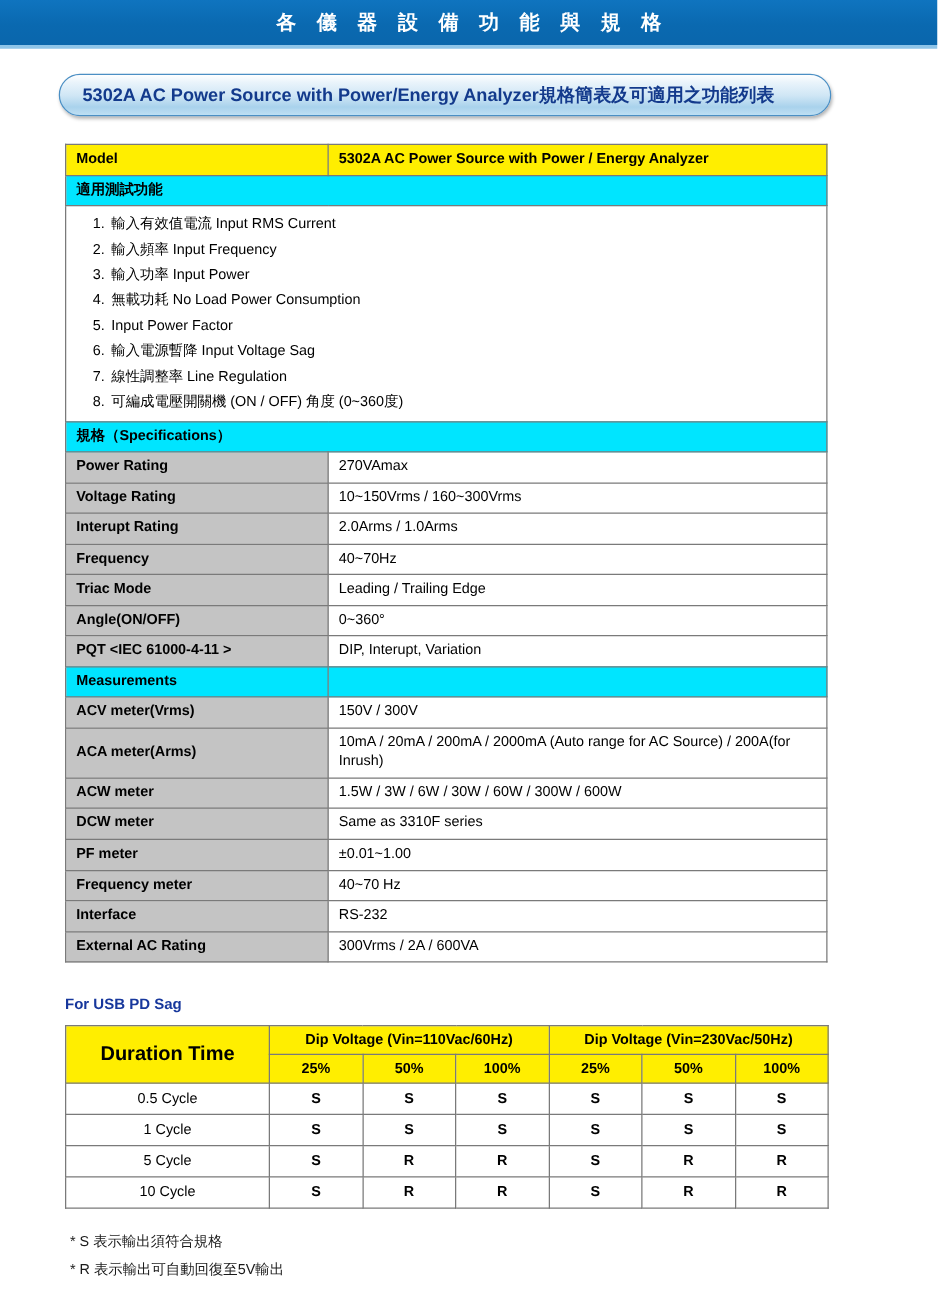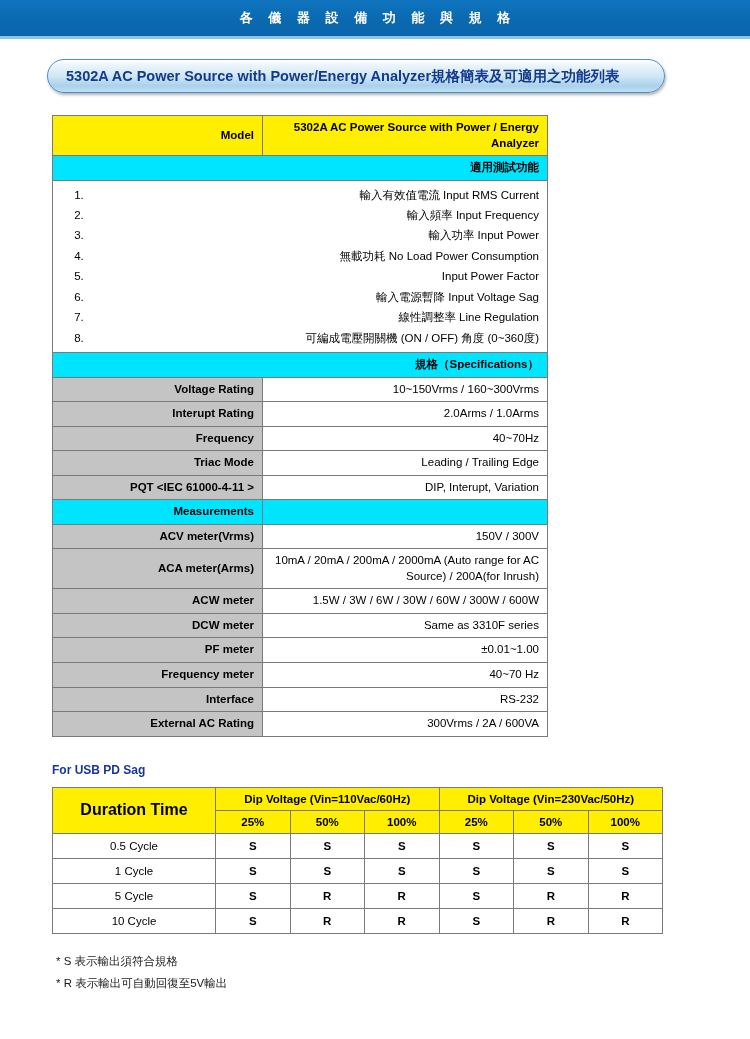--- a/index.html
+++ b/index.html
@@ -20,21 +20,21 @@
     height: 36px;
     background: #0b6cb5;
     background: linear-gradient(to bottom, #0f74bf 0%, #0a69b0 55%, #0a66ac 100%);
     border-bottom: 3px solid #8ec4e8;
     display: flex;
     align-items: center;
     justify-content: center;
   }
   .banner-title {
     color: #ffffff;
-    font-size: 13px;
+    font-size: 16px;
     font-weight: bold;
     letter-spacing: 6px;
     padding-left: 6px;
   }
 
   
   .pill-wrap {
     margin: 20px 0 0 47px;
     width: 618px;
     position: relative;
@@ -58,23 +58,22 @@
     white-space: nowrap;
   }
 
   
   .tbl-wrap {
     margin: 22px 0 0 52px;
     width: 610px;
   }
   table.spec {
     border-collapse: collapse;
-    width: 496px;
+    width: 610px;
     table-layout: fixed;
-    text-align: right;
   }
   table.spec td {
     border: 1px solid #7a7a7a;
     font-size: 11.5px;
     padding: 4px 8px;
     vertical-align: middle;
     line-height: 1.35;
   }
   .col-label { width: 210px; }
 
@@ -213,34 +212,42 @@
             <li>可編成電壓開關機 (ON / OFF) 角度 (0~360度)</li>
           </ol>
         </td>
       </tr>
 
       <tr>
         <td class="hdr-cyan" colspan="2">規格（Specifications）</td>
       </tr>
 
       <tr>
+        <td class="lbl">Power Rating</td>
+        <td class="val">270VAmax</td>
+      </tr>
+      <tr>
         <td class="lbl">Voltage Rating</td>
         <td class="val">10~150Vrms / 160~300Vrms</td>
       </tr>
       <tr>
         <td class="lbl">Interupt Rating</td>
         <td class="val">2.0Arms / 1.0Arms</td>
       </tr>
       <tr>
         <td class="lbl">Frequency</td>
         <td class="val">40~70Hz</td>
       </tr>
       <tr>
         <td class="lbl">Triac Mode</td>
         <td class="val">Leading / Trailing Edge</td>
+      </tr>
+      <tr>
+        <td class="lbl">Angle(ON/OFF)</td>
+        <td class="val">0~360°</td>
       </tr>
       <tr>
         <td class="lbl">PQT &lt;IEC 61000-4-11 &gt;</td>
         <td class="val">DIP, Interupt, Variation</td>
       </tr>
 
       <tr>
         <td class="hdr-cyan">Measurements</td>
         <td class="hdr-cyan"></td>
       </tr>

